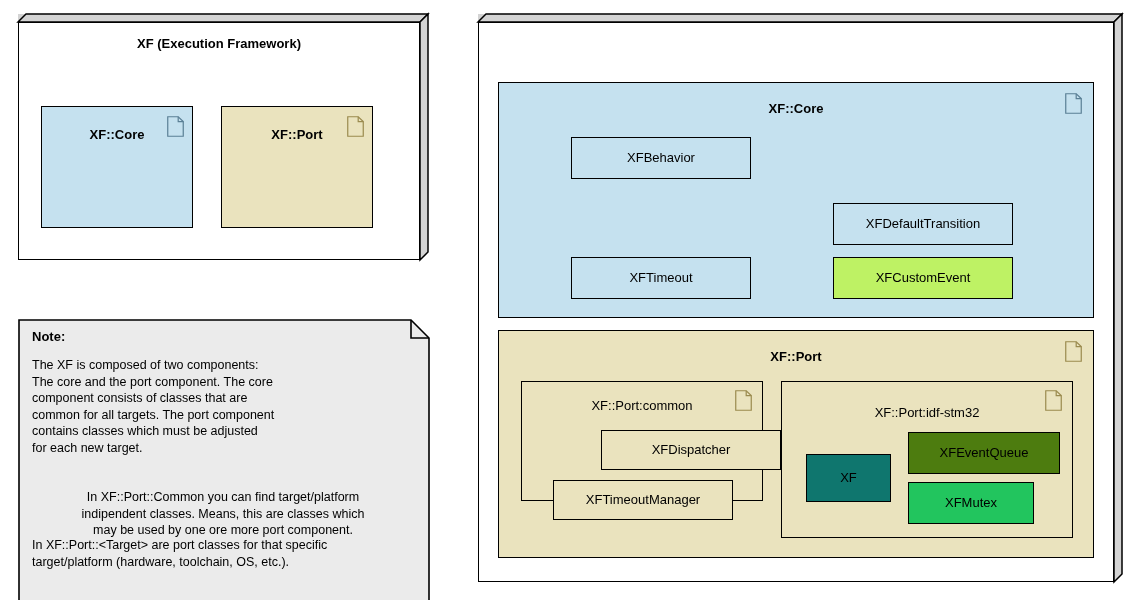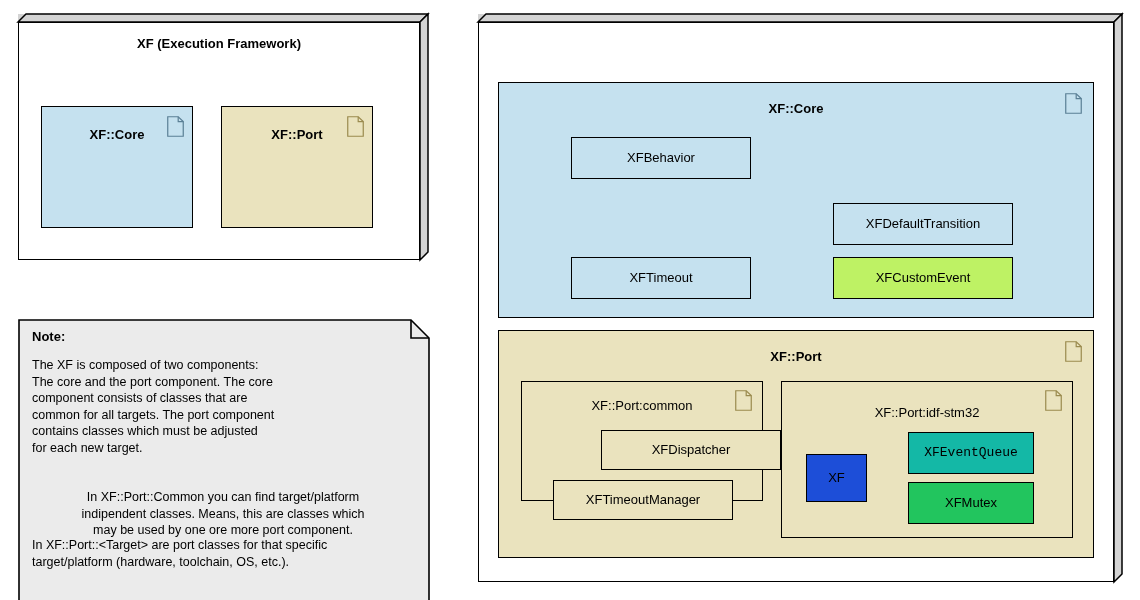--- a/index.html
+++ b/index.html
@@ -258,22 +258,22 @@
 
       <div class="comp" style="left:282px; top:50px; width:292px; height:157px; background:#eae3be;">
         <div class="comp-title" style="top:16px; font-size:13px;margin-top:7px;">XF::Port:idf-stm32</div>
         <div class="page-icon" style="right:10px; top:8px;">
           <svg viewBox="0 0 17 21">
             <path d="M0.75,0.75 H11.2 L16.25,5.6 V20.25 H0.75 Z" fill="#eae3be" stroke="#9a8a4e" stroke-width="1.2"></path>
             <path d="M11.2,0.75 V5.6 H16.25" fill="none" stroke="#9a8a4e" stroke-width="1.2"></path>
           </svg>
         </div>
 
-        <div class="clsbox" style="left:24px; top:72px; width:61px; height:48px; background:#1d4ed8;">XF</div>
-
-        <div class="clsbox" style="left:126px; top:50px; width:126px; height:42px; background:#14b8a6;font-family:Liberation Mono, monospace;">XFEventQueue</div>
+        <div class="clsbox" style="left:24px; top:72px; width:85px; height:48px; background:#0f766e;">XF</div>
+
+        <div class="clsbox" style="left:126px; top:50px; width:152px; height:42px; background:#4d7c0f;">XFEventQueue</div>
 
         <div class="clsbox" style="left:126px; top:100px; width:126px; height:42px; background:#22c55e;">XFMutex</div>
       </div>
     </div>
   </div>
 
 </div>
 
 </body></html>

